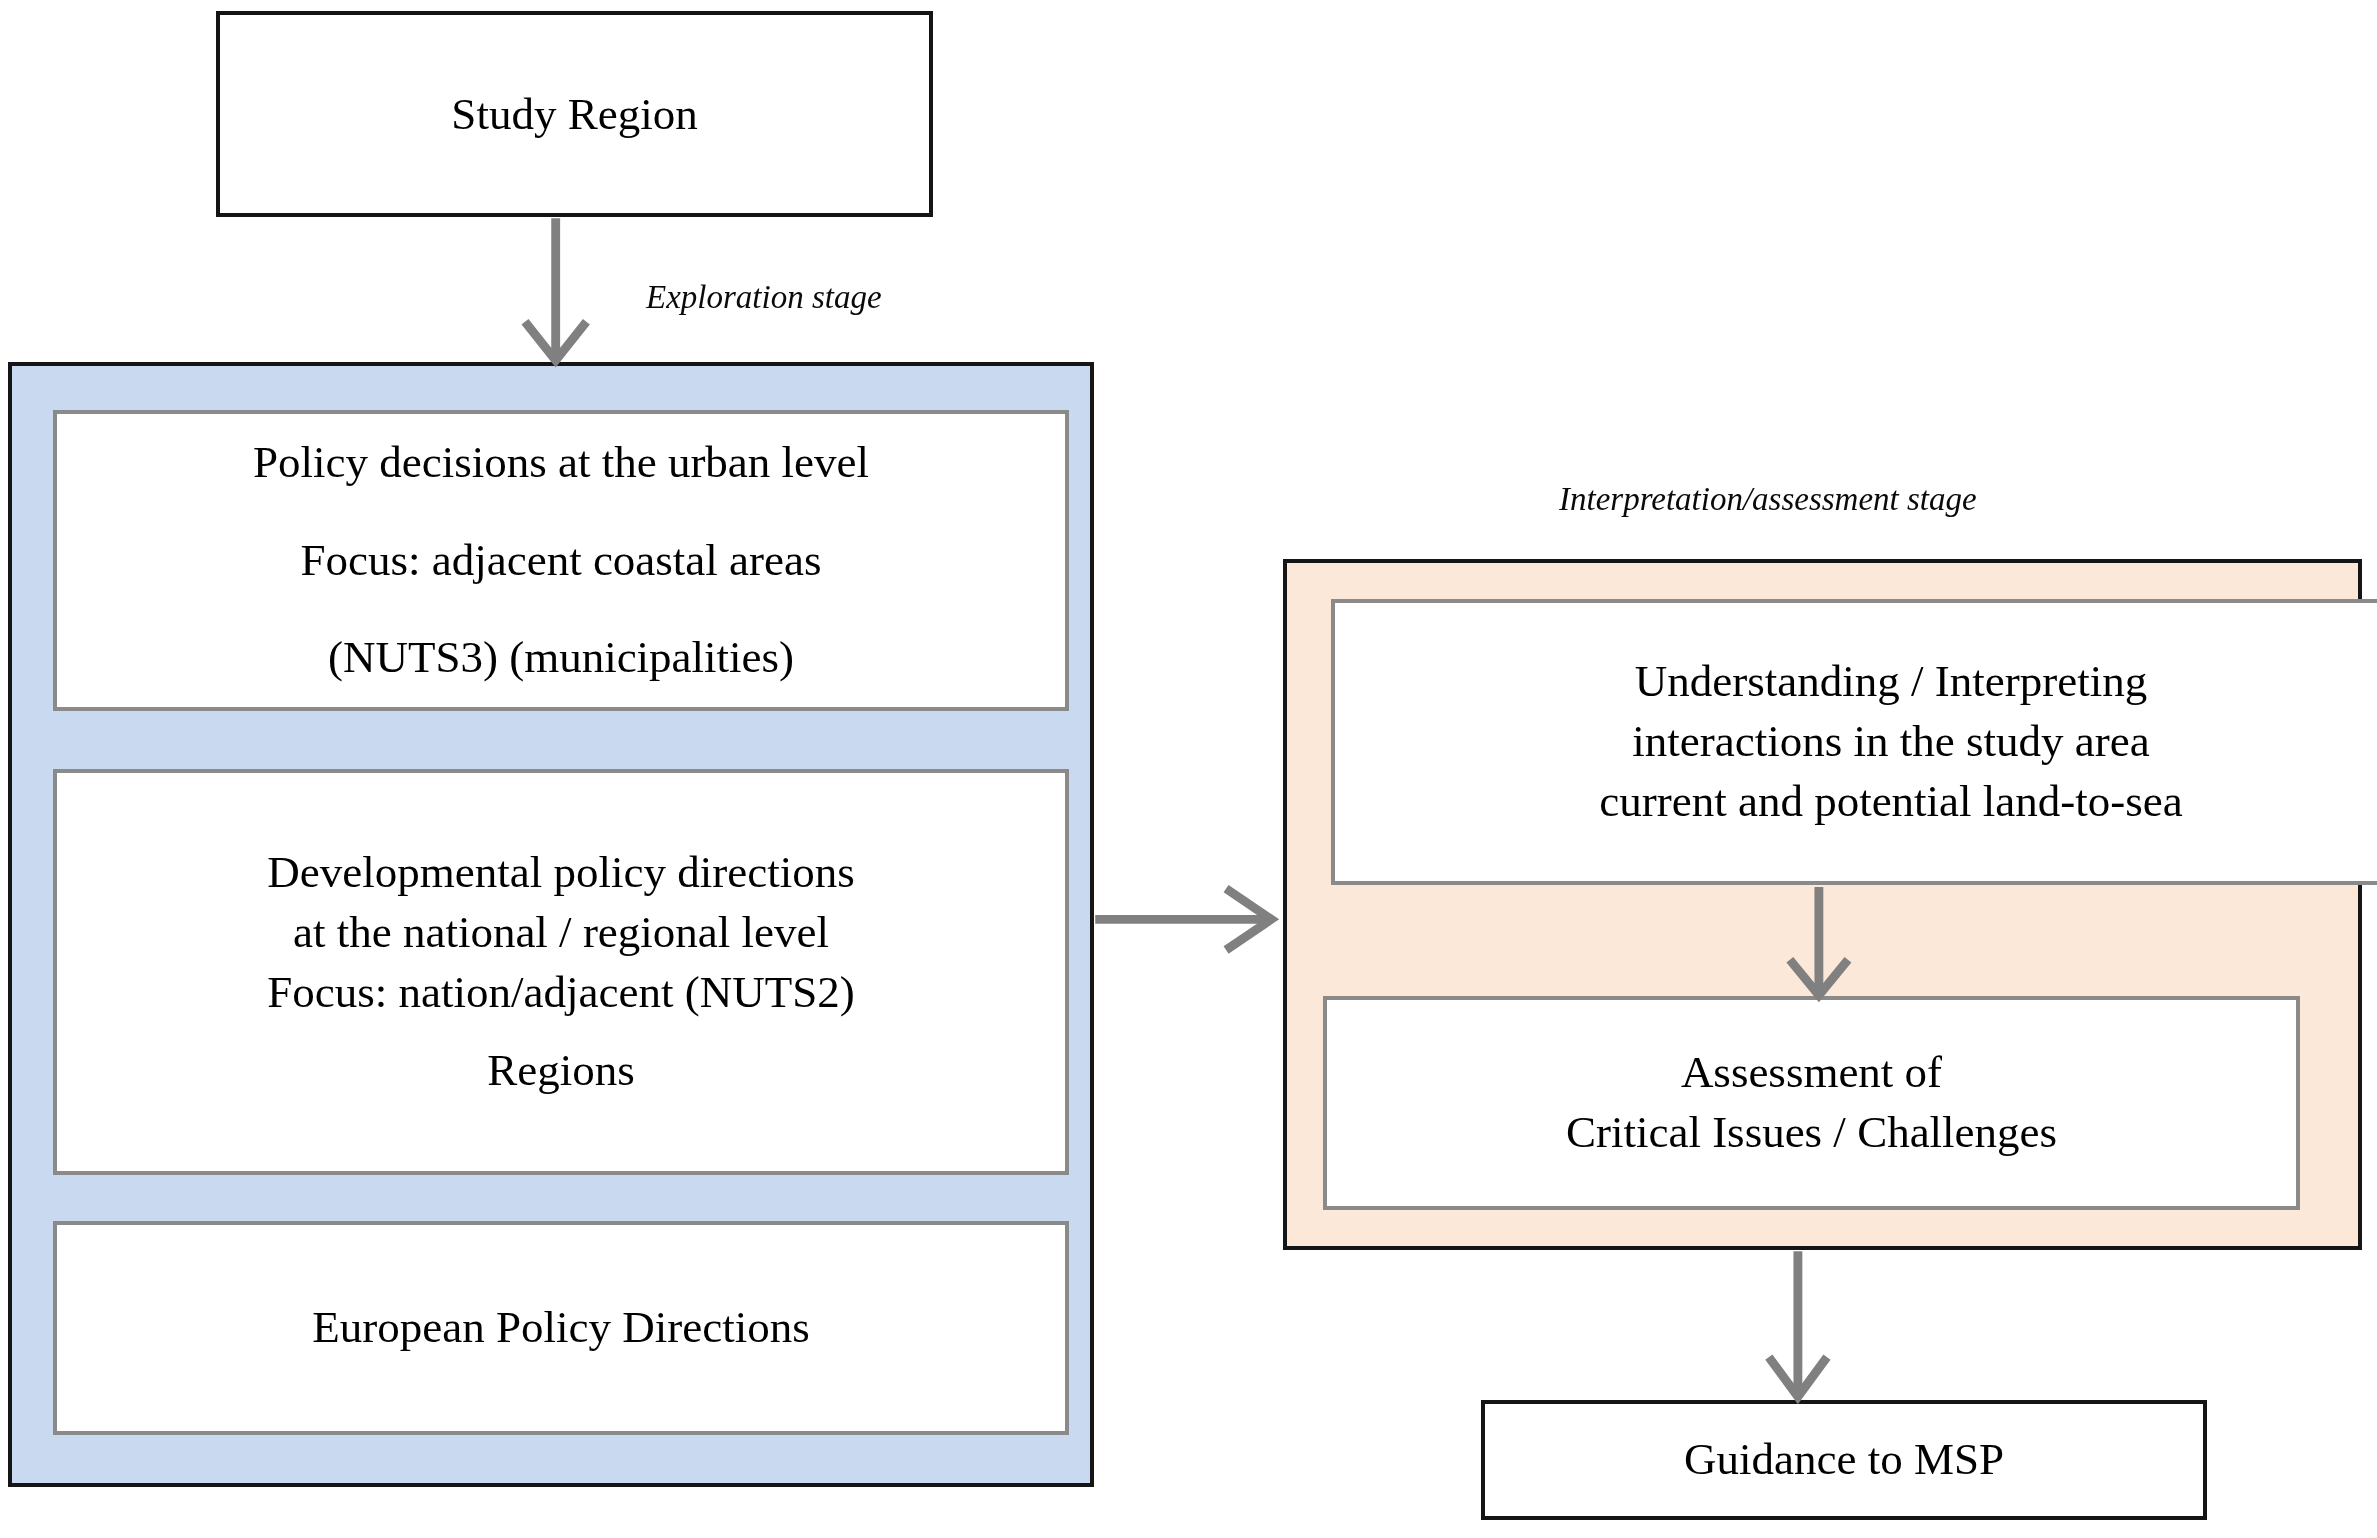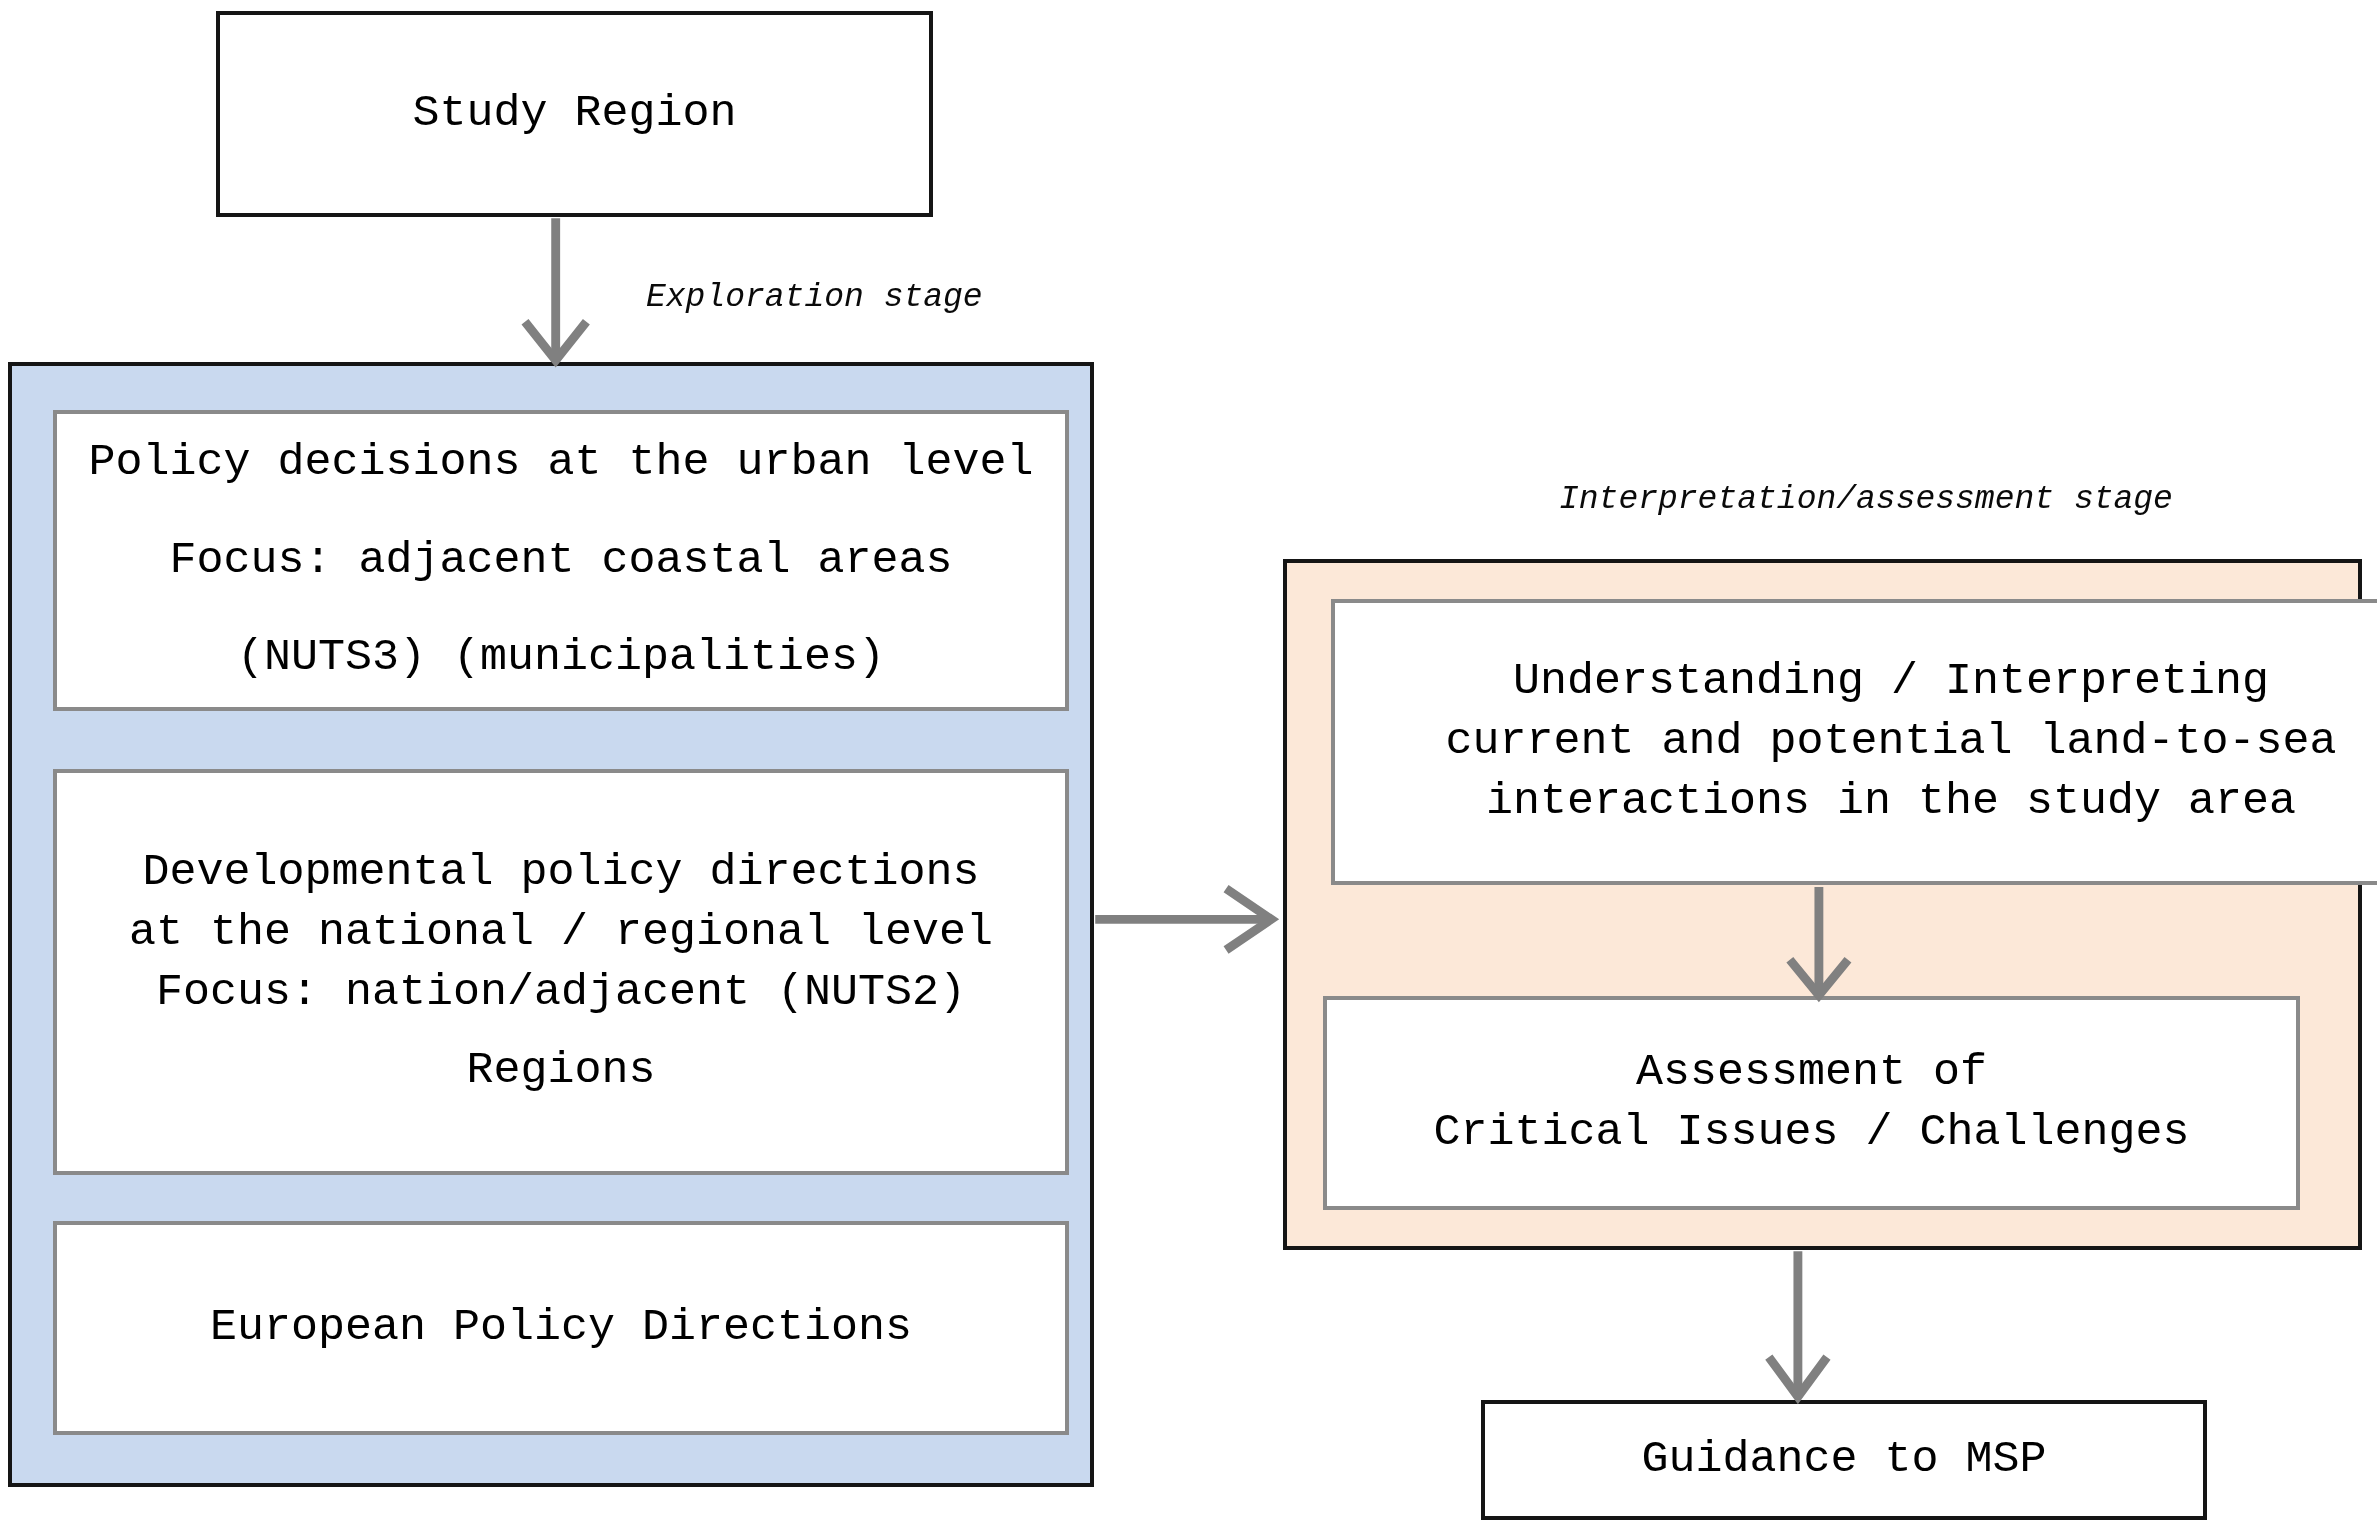--- a/index.html
+++ b/index.html
@@ -14,21 +14,20 @@
     font-family: "Liberation Serif", "DejaVu Serif", serif;
     color: #000000;
     overflow: hidden;
   }
 
   #canvas {
     position: absolute;
     left: 0; top: 0;
     width: 2377px;
     height: 1539px;
-    font-family: Liberation Mono, monospace;
   }
 
   
   .plain-box {
     position: absolute;
     background: #ffffff;
     border: 4px solid #151515;
     box-sizing: border-box;
     display: flex;
     flex-direction: column;
@@ -114,22 +113,22 @@
   <div class="inner-box" style="left:53px; top:1221px; width:1016px; height:214px;">
     <span class="line t-body">European Policy Directions</span>
   </div>
 
   <div class="stage-label t-stage" style="left:1559px; top:481px;">Interpretation/assessment  stage</div>
 
   <div class="panel panel-peach" style="left:1283px; top:559px; width:1079px; height:691px;"></div>
 
   <div class="inner-box" style="left:1331px; top:599px; width:1120px; height:286px;">
     <span class="line t-body">Understanding / Interpreting</span>
+    <span class="line t-body">interactions in the study area</span>
     <span class="line t-body">current and potential land-to-sea</span>
-    <span class="line t-body">interactions in the study area</span>
   </div>
 
   <div class="inner-box" style="left:1323px; top:996px; width:977px; height:214px;">
     <span class="line t-body">Assessment of</span>
     <span class="line t-body">Critical Issues / Challenges</span>
   </div>
 
   <div class="plain-box" style="left:1481px; top:1400px; width:726px; height:120px;">
     <span class="line t-body">Guidance to MSP</span>
   </div>

